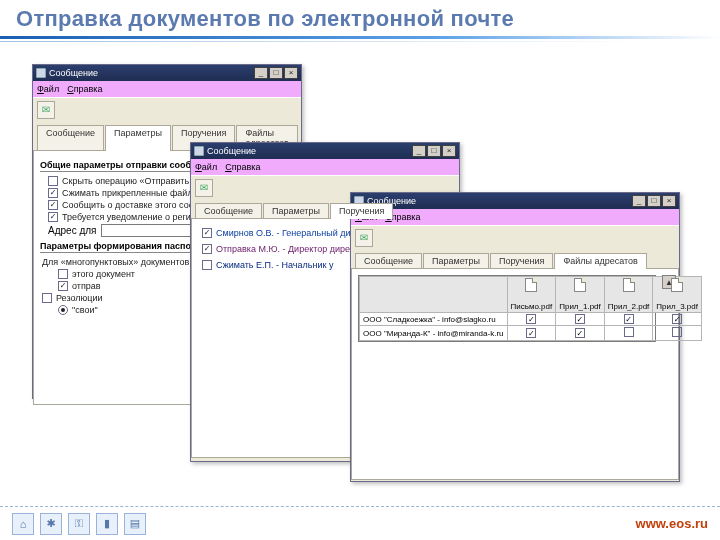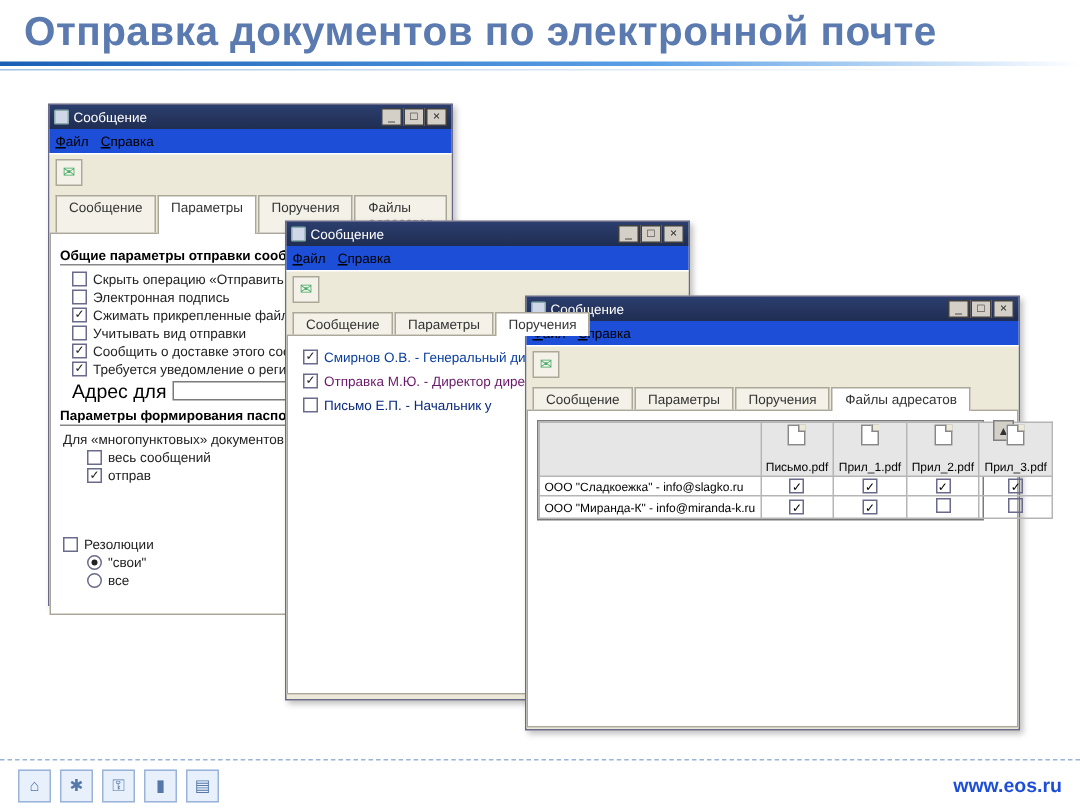--- a/index.html
+++ b/index.html
@@ -7,21 +7,21 @@
     margin: 0;
     width: 720px;
     height: 540px;
     font-family: Tahoma, Arial, sans-serif;
     font-size: 10px;
     background: #fff;
     overflow: hidden;
     position: relative;
   }
   .page-title {
-    font-size: 27px;
+    font-size: 22px;
     font-weight: bold;
     color: #5a7ab0;
     padding: 6px 16px 4px;
     letter-spacing: 0.3px;
   }
   .title-accent {
     height: 3px;
     background: linear-gradient(to right, #1a5fb4 0%, #5a9fe6 60%, #ffffff 100%);
     margin-bottom: 2px;
   }
@@ -55,21 +55,21 @@
     width: 10px; height: 10px; background: #cfd7e9; border: 1px solid #8aa; margin-right: 3px;
     display:inline-block; border-radius:1px;
   }
   .win-controls { margin-left: auto; display:flex; gap:1px;}
   .win-btn {
     width: 14px; height: 12px; background:#d4d0c8; border:1px solid #404040;
     font-size:8px; line-height:9px; text-align:center; color:#222;
   }
   .menubar {
     height: 16px;
-    background:#1d4ed8;
+    background:#f0abfc;
     display:flex; align-items:center; gap:8px;
     padding:0 4px;
     font-size:9px;
   }
   .menubar span u { text-decoration: underline; }
   .toolbar {
     height: 24px; background:#ece9d8; display:flex; align-items:center; padding:0 4px; gap:4px;
     border-top:1px solid #fff;
   }
   .tb-btn {
@@ -95,21 +95,21 @@
     font-size:9px; font-weight:bold; border-bottom:1px solid #888; margin:3px 0 3px;
     padding-bottom:1px;
   }
   .opt { display:flex; align-items:center; gap:4px; font-size:9px; padding:1px 0 1px 8px; color:#222;}
   .chk, .rdo {
     width:10px;height:10px;border:1px solid #6a6a8a;background:#fff;display:inline-flex;
     align-items:center;justify-content:center;font-size:8px;line-height:8px;color:#222;
   }
   .rdo{border-radius:50%;}
   .rdo .dot{width:4px;height:4px;border-radius:50%;background:#222;}
-  .field-row{display:flex;align-items:center;gap:4px;font-size:13px;padding:1px 0 1px 8px;}
+  .field-row{display:flex;align-items:center;gap:4px;font-size:10px;padding:1px 0 1px 8px;}
   .txtfield{border:1px solid #7a7a7a;background:#fff;height:13px;flex:1;}
 
   
   .assignees{padding:4px 8px;}
   .assignees .opt{padding-left:2px;}
   .assignees .name{font-weight:normal;}
   .c-blue{color:#0a3ea0;}
   .c-darkpurple{color:#6a1a6a;}
   .c-navy{color:#0a2a80;}
 
@@ -128,21 +128,21 @@
   
   .footer{
     position:absolute;left:0;bottom:0;width:100%;height:34px;
     border-top:1px dashed #9ab3d9;background:#fff;
     display:flex;align-items:center;padding:0 12px;
   }
   .footer .ficon{
     width:22px;height:22px;border:1px solid #9ab3d9;background:#e8f0fb;margin-right:6px;
     display:flex;align-items:center;justify-content:center;color:#5577aa;font-size:11px;
   }
-  .footer .url{margin-left:auto;color:#1d4ed8;font-weight:bold;font-size:13px;}
+  .footer .url{margin-left:auto;color:#c2410c;font-weight:bold;font-size:13px;}
 </style>
 </head>
 <body>
 
 <div class="page-title">Отправка документов по электронной почте</div>
 <div class="title-accent"></div>
 <div class="title-accent2"></div>
 
 <div class="workspace">
 
@@ -170,70 +170,58 @@
     <div class="tab">Файлы адресатов</div>
   </div>
   <div class="tab-body" style="height:255px;overflow:hidden;">
     <div class="section-head">Общие параметры отправки сообщений</div>
     <div id="w1opts1">
           <div class="opt">
             <span class="chk"></span>
             <span>Скрыть операцию «Отправить E-mail»</span>
           </div>
           <div class="opt">
-            <span class="chk"></span>
-            <span>Электронная подпись</span>
-          </div>
-          <div class="opt">
             <span class="chk">✓</span>
             <span>Сжимать прикрепленные файлы</span>
-          </div>
-          <div class="opt">
-            <span class="chk"></span>
-            <span>Учитывать вид отправки</span>
           </div>
           <div class="opt">
             <span class="chk">✓</span>
             <span>Сообщить о доставке этого сообщения</span>
           </div>
           <div class="opt">
             <span class="chk">✓</span>
             <span>Требуется уведомление о регистрации</span>
           </div>
         </div>
     <div class="field-row">
       <span>Адрес для</span>
       <span class="txtfield"></span>
     </div>
     <div class="section-head">Параметры формирования паспорта</div>
     <div class="opt" style="padding-left:2px;">Для «многопунктовых» документов отправ</div>
     <div id="w1opts2a">
           <div class="opt" style="padding-left: 18px;">
             <span class="chk"></span>
-            <span>весь сообщений</span>
+            <span>этого документ</span>
           </div>
           <div class="opt" style="padding-left: 18px;">
             <span class="chk">✓</span>
             <span>отправ</span>
           </div>
         </div>
-    <div class="opt" style="padding-left:2px;margin-top:34px;">
+    <div class="opt" style="padding-left:2px;">
           <span class="chk"></span>
           <span>Резолюции</span>
         </div>
     <div id="w1opts2b">
           <div class="opt" style="padding-left: 18px;">
             <span class="rdo">
               <span class="dot"></span>
             </span>
             <span>"свои"</span>
-          </div>
-          <div class="opt" style="padding-left: 18px;">
-            <span class="rdo"></span>
-            <span>все</span>
           </div>
         </div>
   </div>
 </div>
 
 <div class="win" style="left:190px;top:100px;width:270px;height:320px;">
   <div class="titlebar">
     <span class="tb-icon"></span>
     <span>Сообщение</span>
     <div class="win-controls">
@@ -260,21 +248,21 @@
           <div class="opt" style="margin: 4px 0px;">
             <span class="chk">✓</span>
             <span class="c-blue"><span class="name">Смирнов О.В.</span> - Генеральный дирек</span>
           </div>
           <div class="opt" style="margin: 4px 0px;">
             <span class="chk">✓</span>
             <span class="c-darkpurple"><span class="name">Отправка М.Ю.</span> - Директор дире</span>
           </div>
           <div class="opt" style="margin: 4px 0px;">
             <span class="chk"></span>
-            <span class="c-navy"><span class="name">Письмо Е.П.</span> - Начальник у</span>
+            <span class="c-navy"><span class="name">Сжимать Е.П.</span> - Начальник у</span>
           </div>
         </div>
   </div>
 </div>
 
 <div class="win" style="left:350px;top:150px;width:330px;height:290px;">
   <div class="titlebar">
     <span class="tb-icon"></span>
     <span>Сообщение</span>
     <div class="win-controls">

